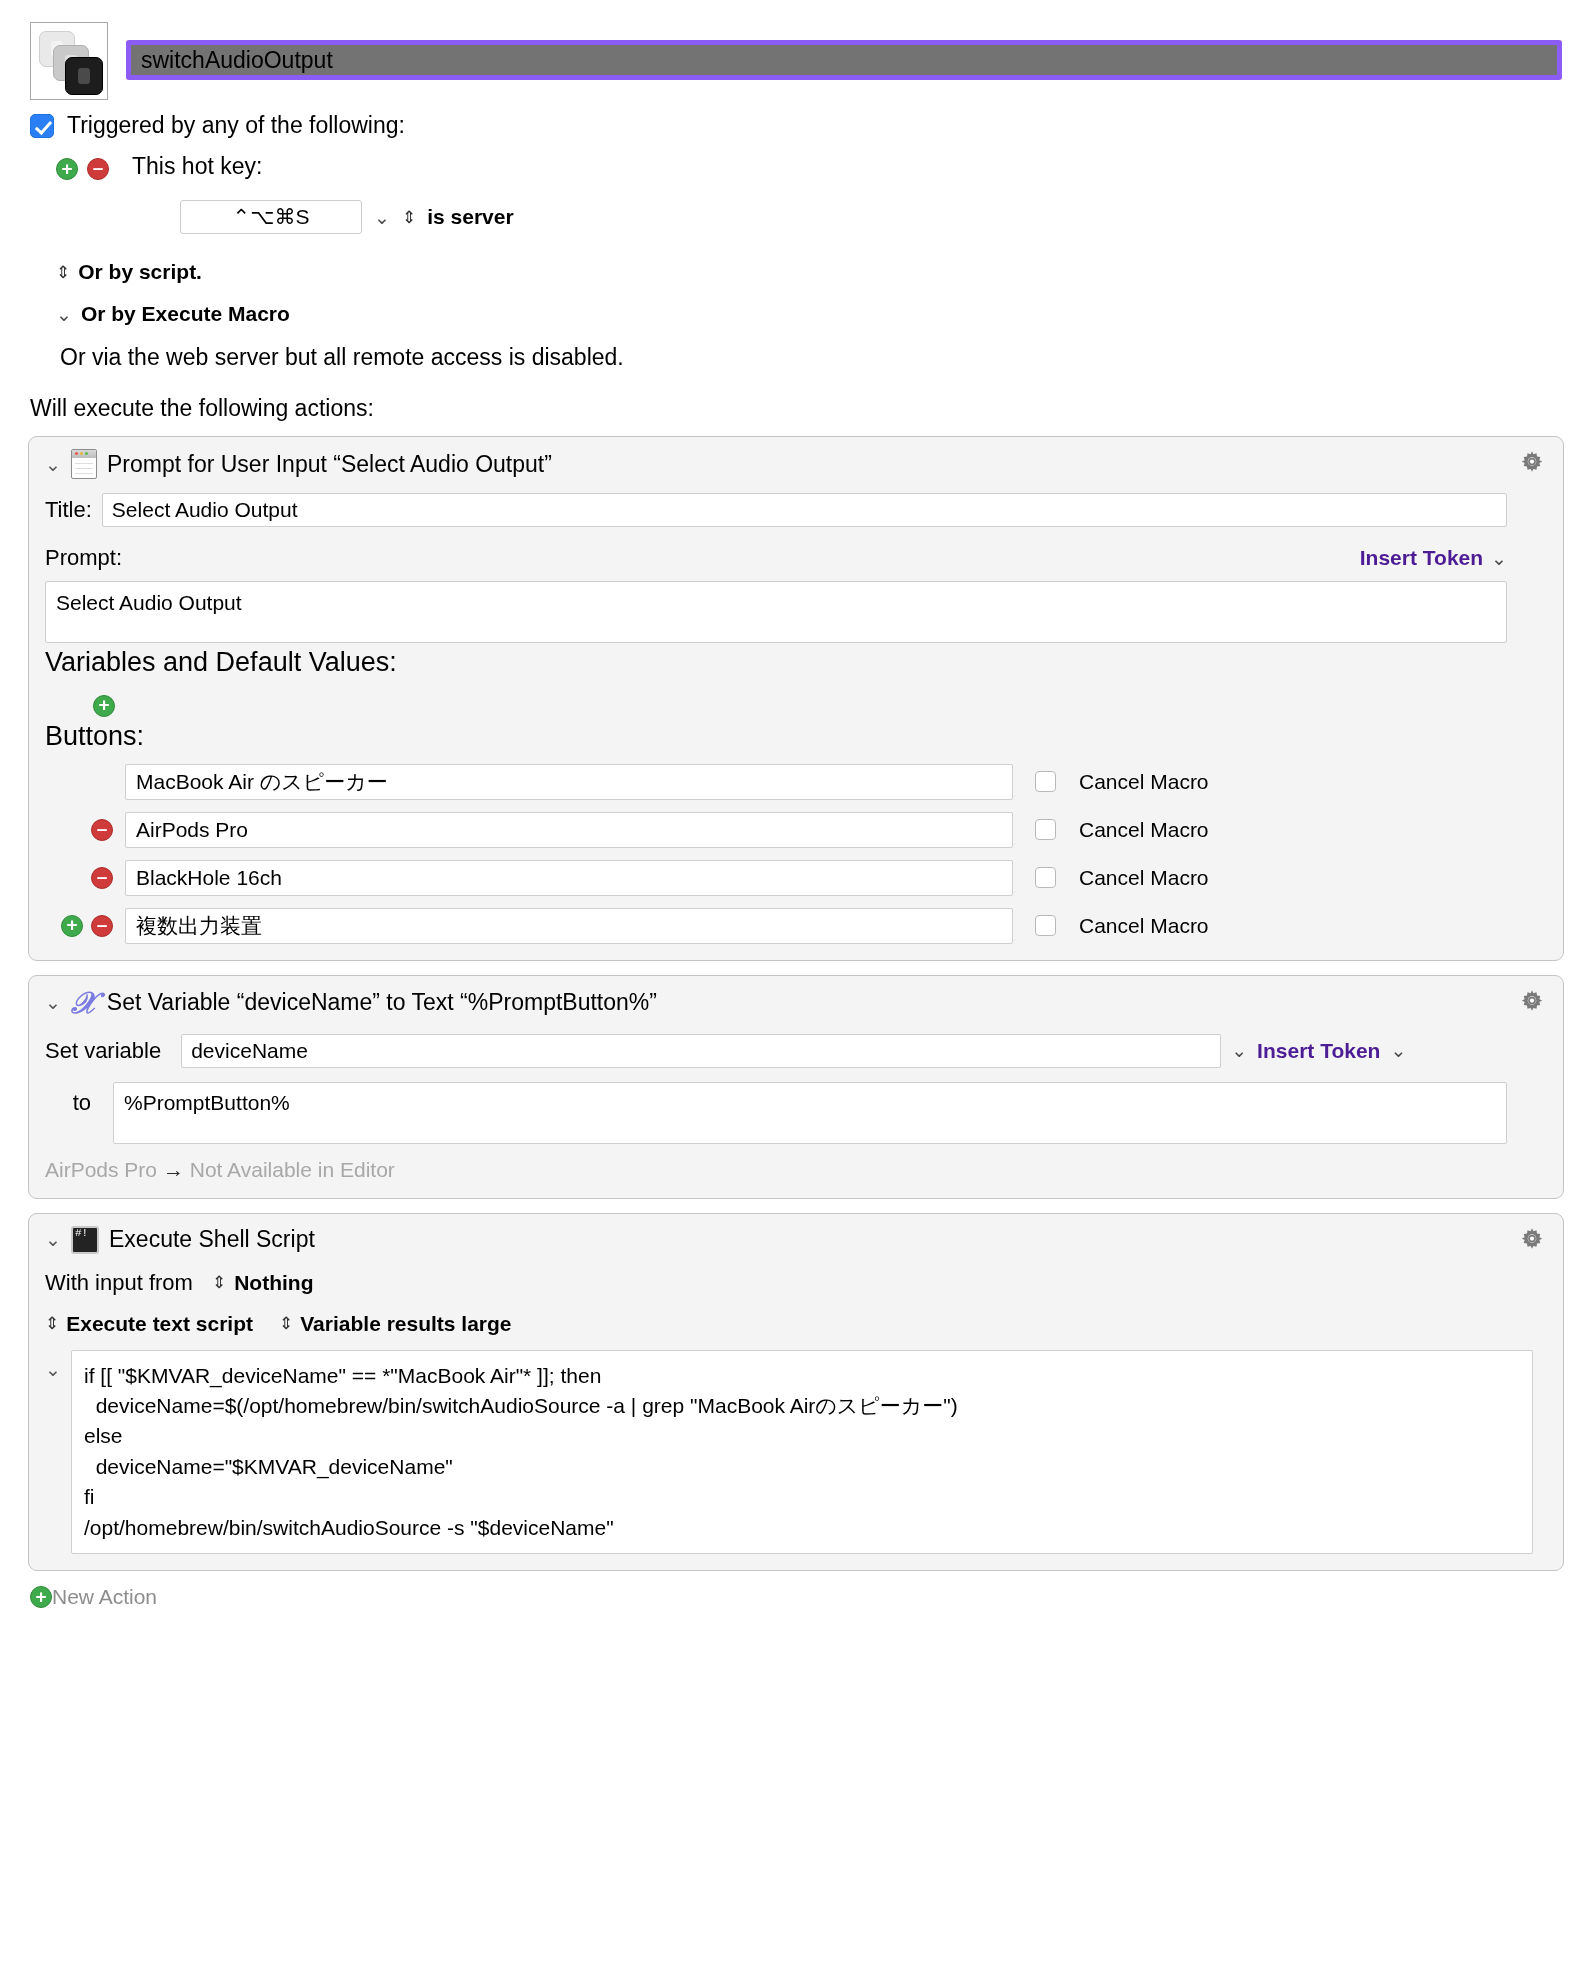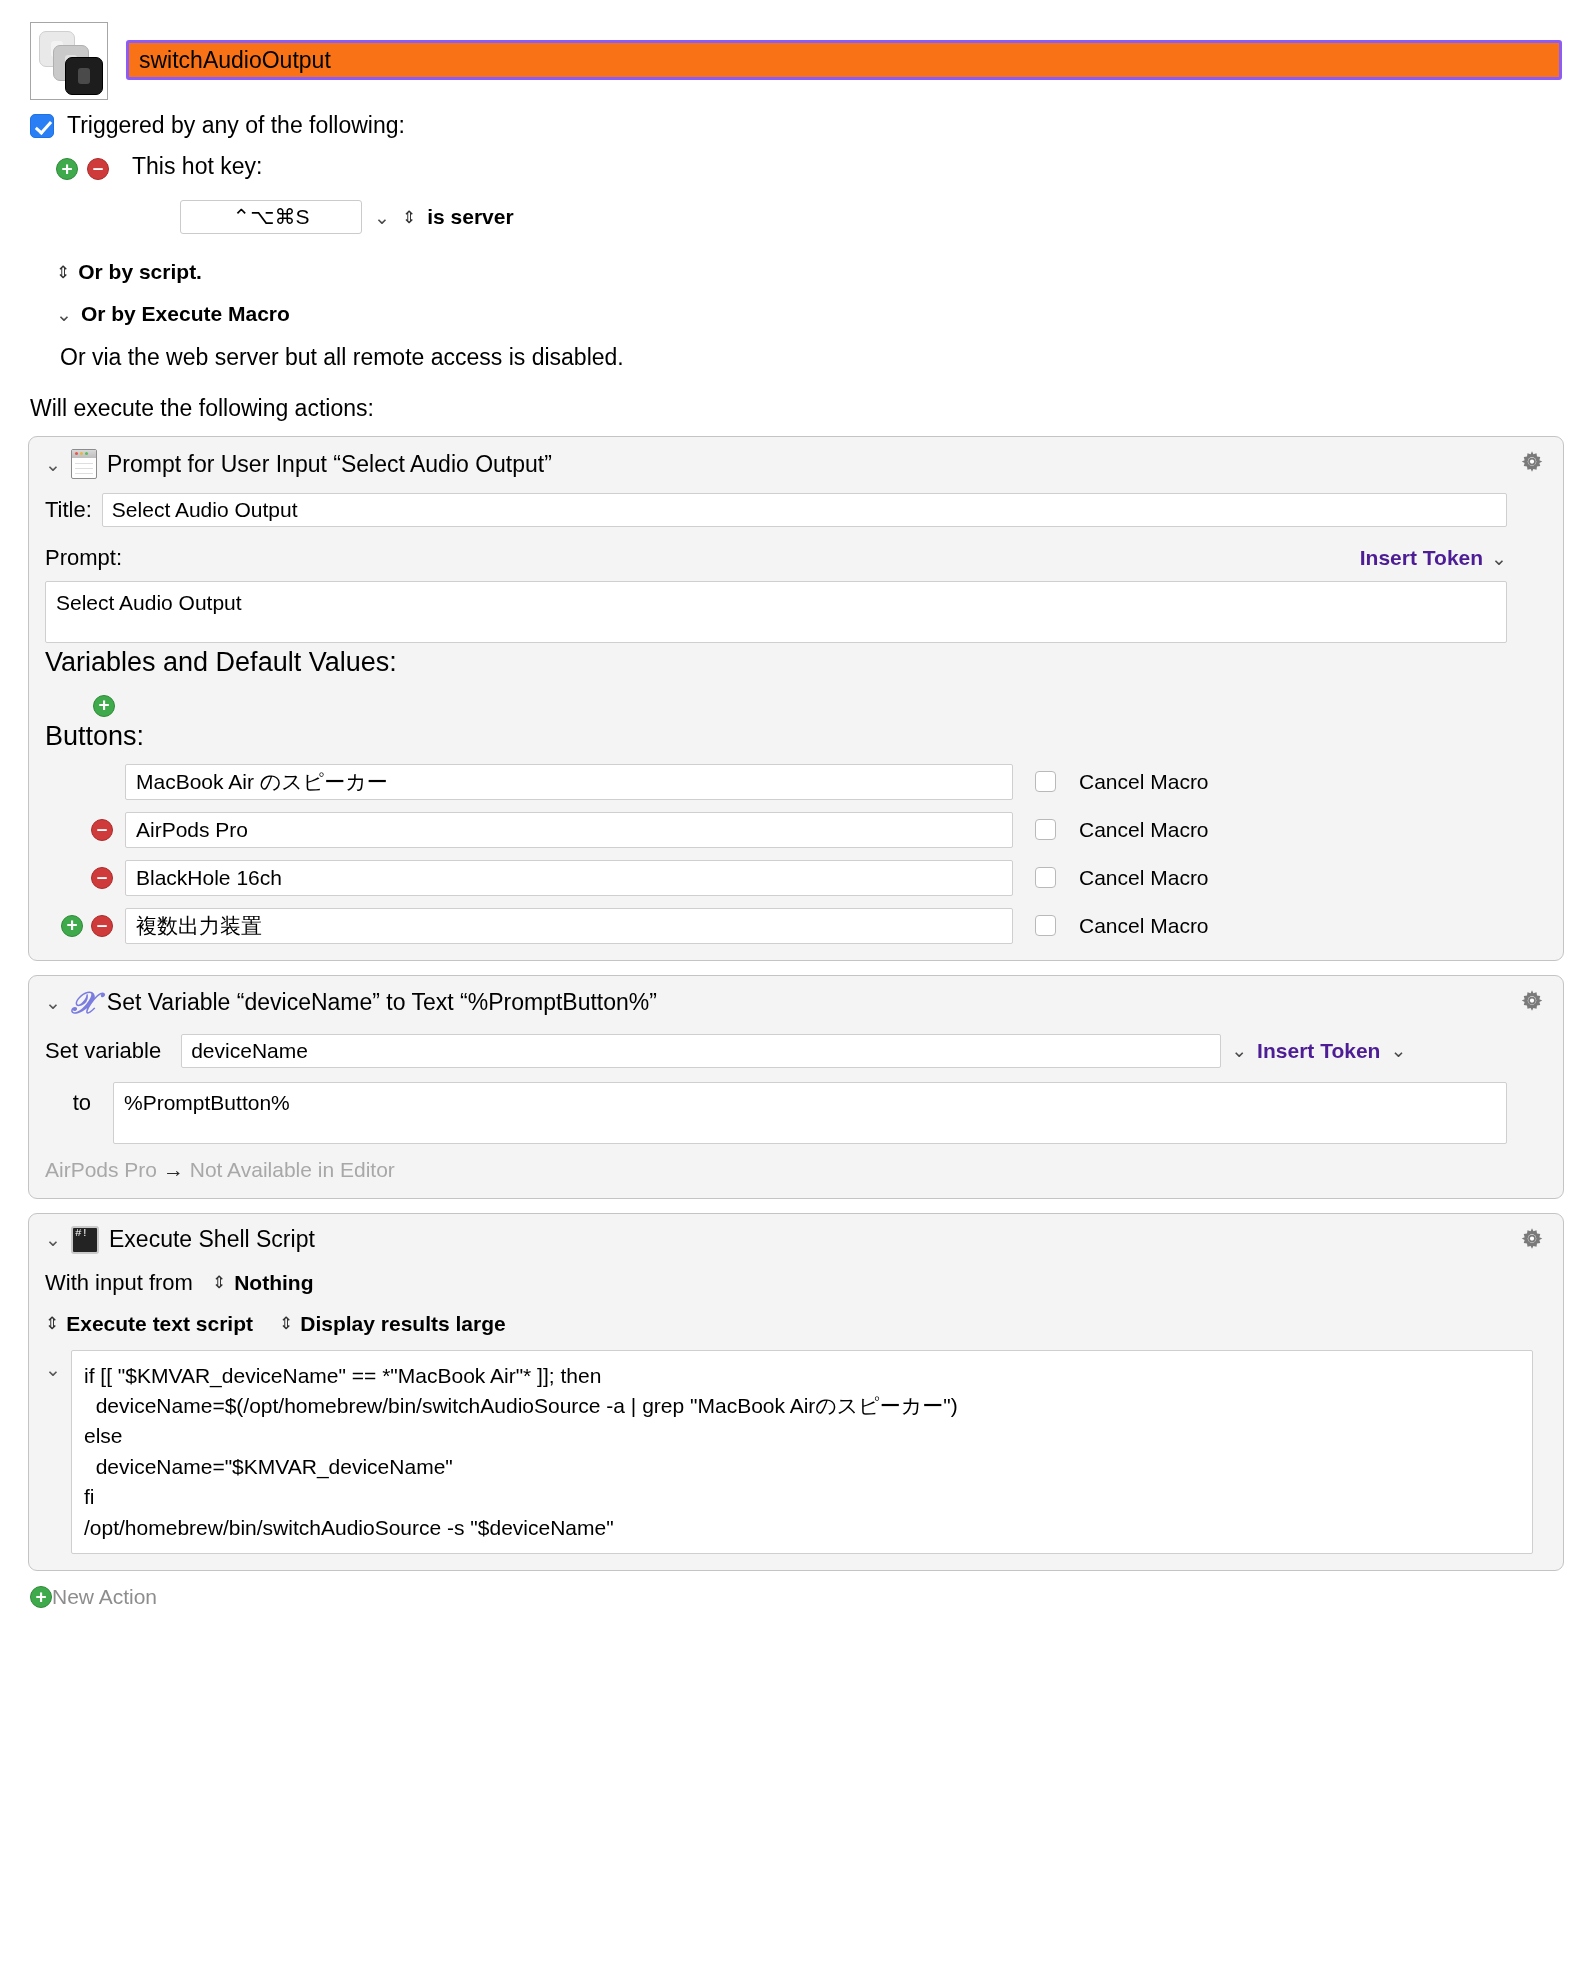--- a/index.html
+++ b/index.html
@@ -34,23 +34,23 @@
   .key-b { width: 36px; height: 36px; left: 22px; top: 22px; background: #c9c9c9; border: 1px solid #b0b0b0; }
   .key-c { width: 38px; height: 38px; left: 34px; top: 34px; background: #1d1d1d; border: 1px solid #000; }
   .key-inner { position: absolute; left: 50%; top: 50%; transform: translate(-50%,-50%);
                width: 12px; height: 16px; border-radius: 3px; background: rgba(255,255,255,.45); }
   .key-c .key-inner { background: #4a4a4a; }
 
   .macro-name-field {
     flex: 1 1 auto;
     height: 40px;
     margin-top: 18px;
-    border: 3px solid #8b5cf6;
+    border: 5px solid #8b5cf6;
     border-radius: 3px;
-    background: #f97316;
+    background: #737373;
     display: flex;
     align-items: center;
     padding: 0 10px;
     font-size: 23px;
   }
 
   
   .trigger-section { padding: 12px 30px 0 30px; }
   .row { display: flex; align-items: center; }
 
@@ -423,21 +423,21 @@
       <span class="bold-lbl">Nothing</span>
     </div>
 
     <div class="shell-opt-row two">
       <span class="opt-grp">
         <span class="stepper">⇕</span>
         <span class="bold-lbl">Execute text script</span>
       </span>
       <span class="opt-grp">
         <span class="stepper">⇕</span>
-        <span class="bold-lbl">Display results large</span>
+        <span class="bold-lbl">Variable results large</span>
       </span>
     </div>
 
     <div class="script-wrap">
       <span class="disclosure" style="margin-top:8px">⌄</span>
       <div class="script-box" style="margin-right:14px">if [[ "$KMVAR_deviceName" == *"MacBook Air"* ]]; then
   deviceName=$(/opt/homebrew/bin/switchAudioSource -a | grep "MacBook Airのスピーカー")
 else
   deviceName="$KMVAR_deviceName"
 fi

